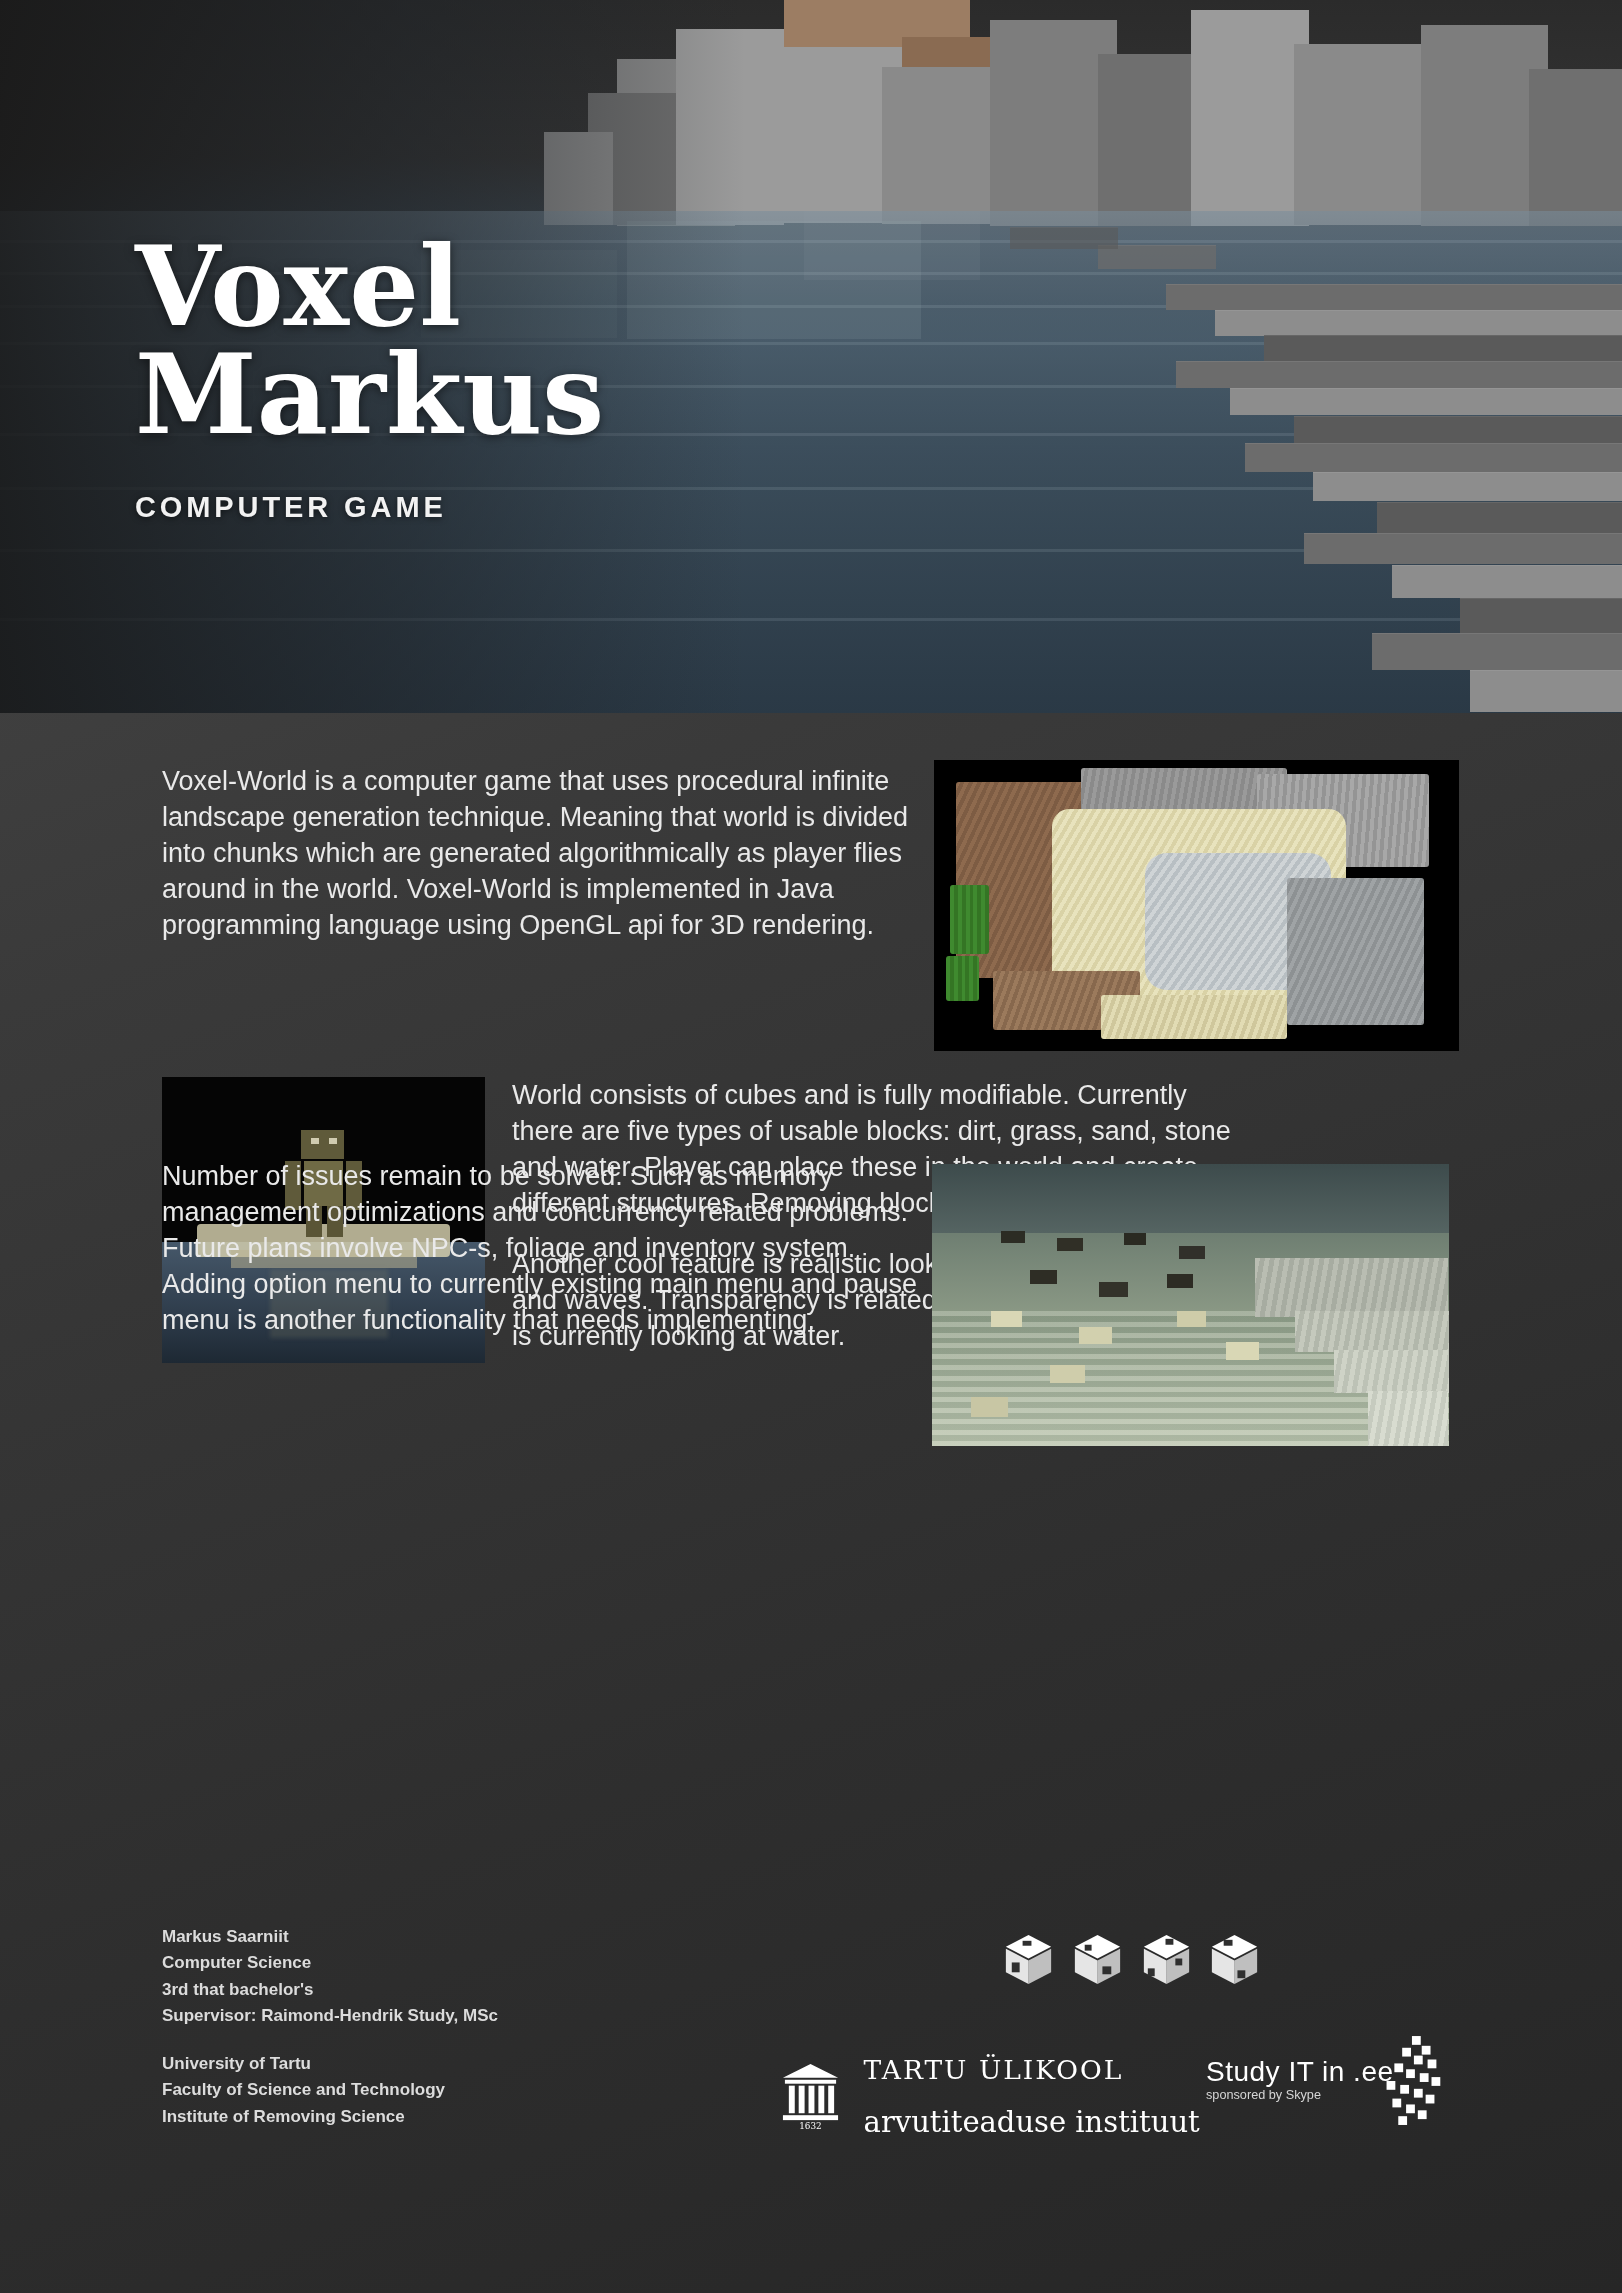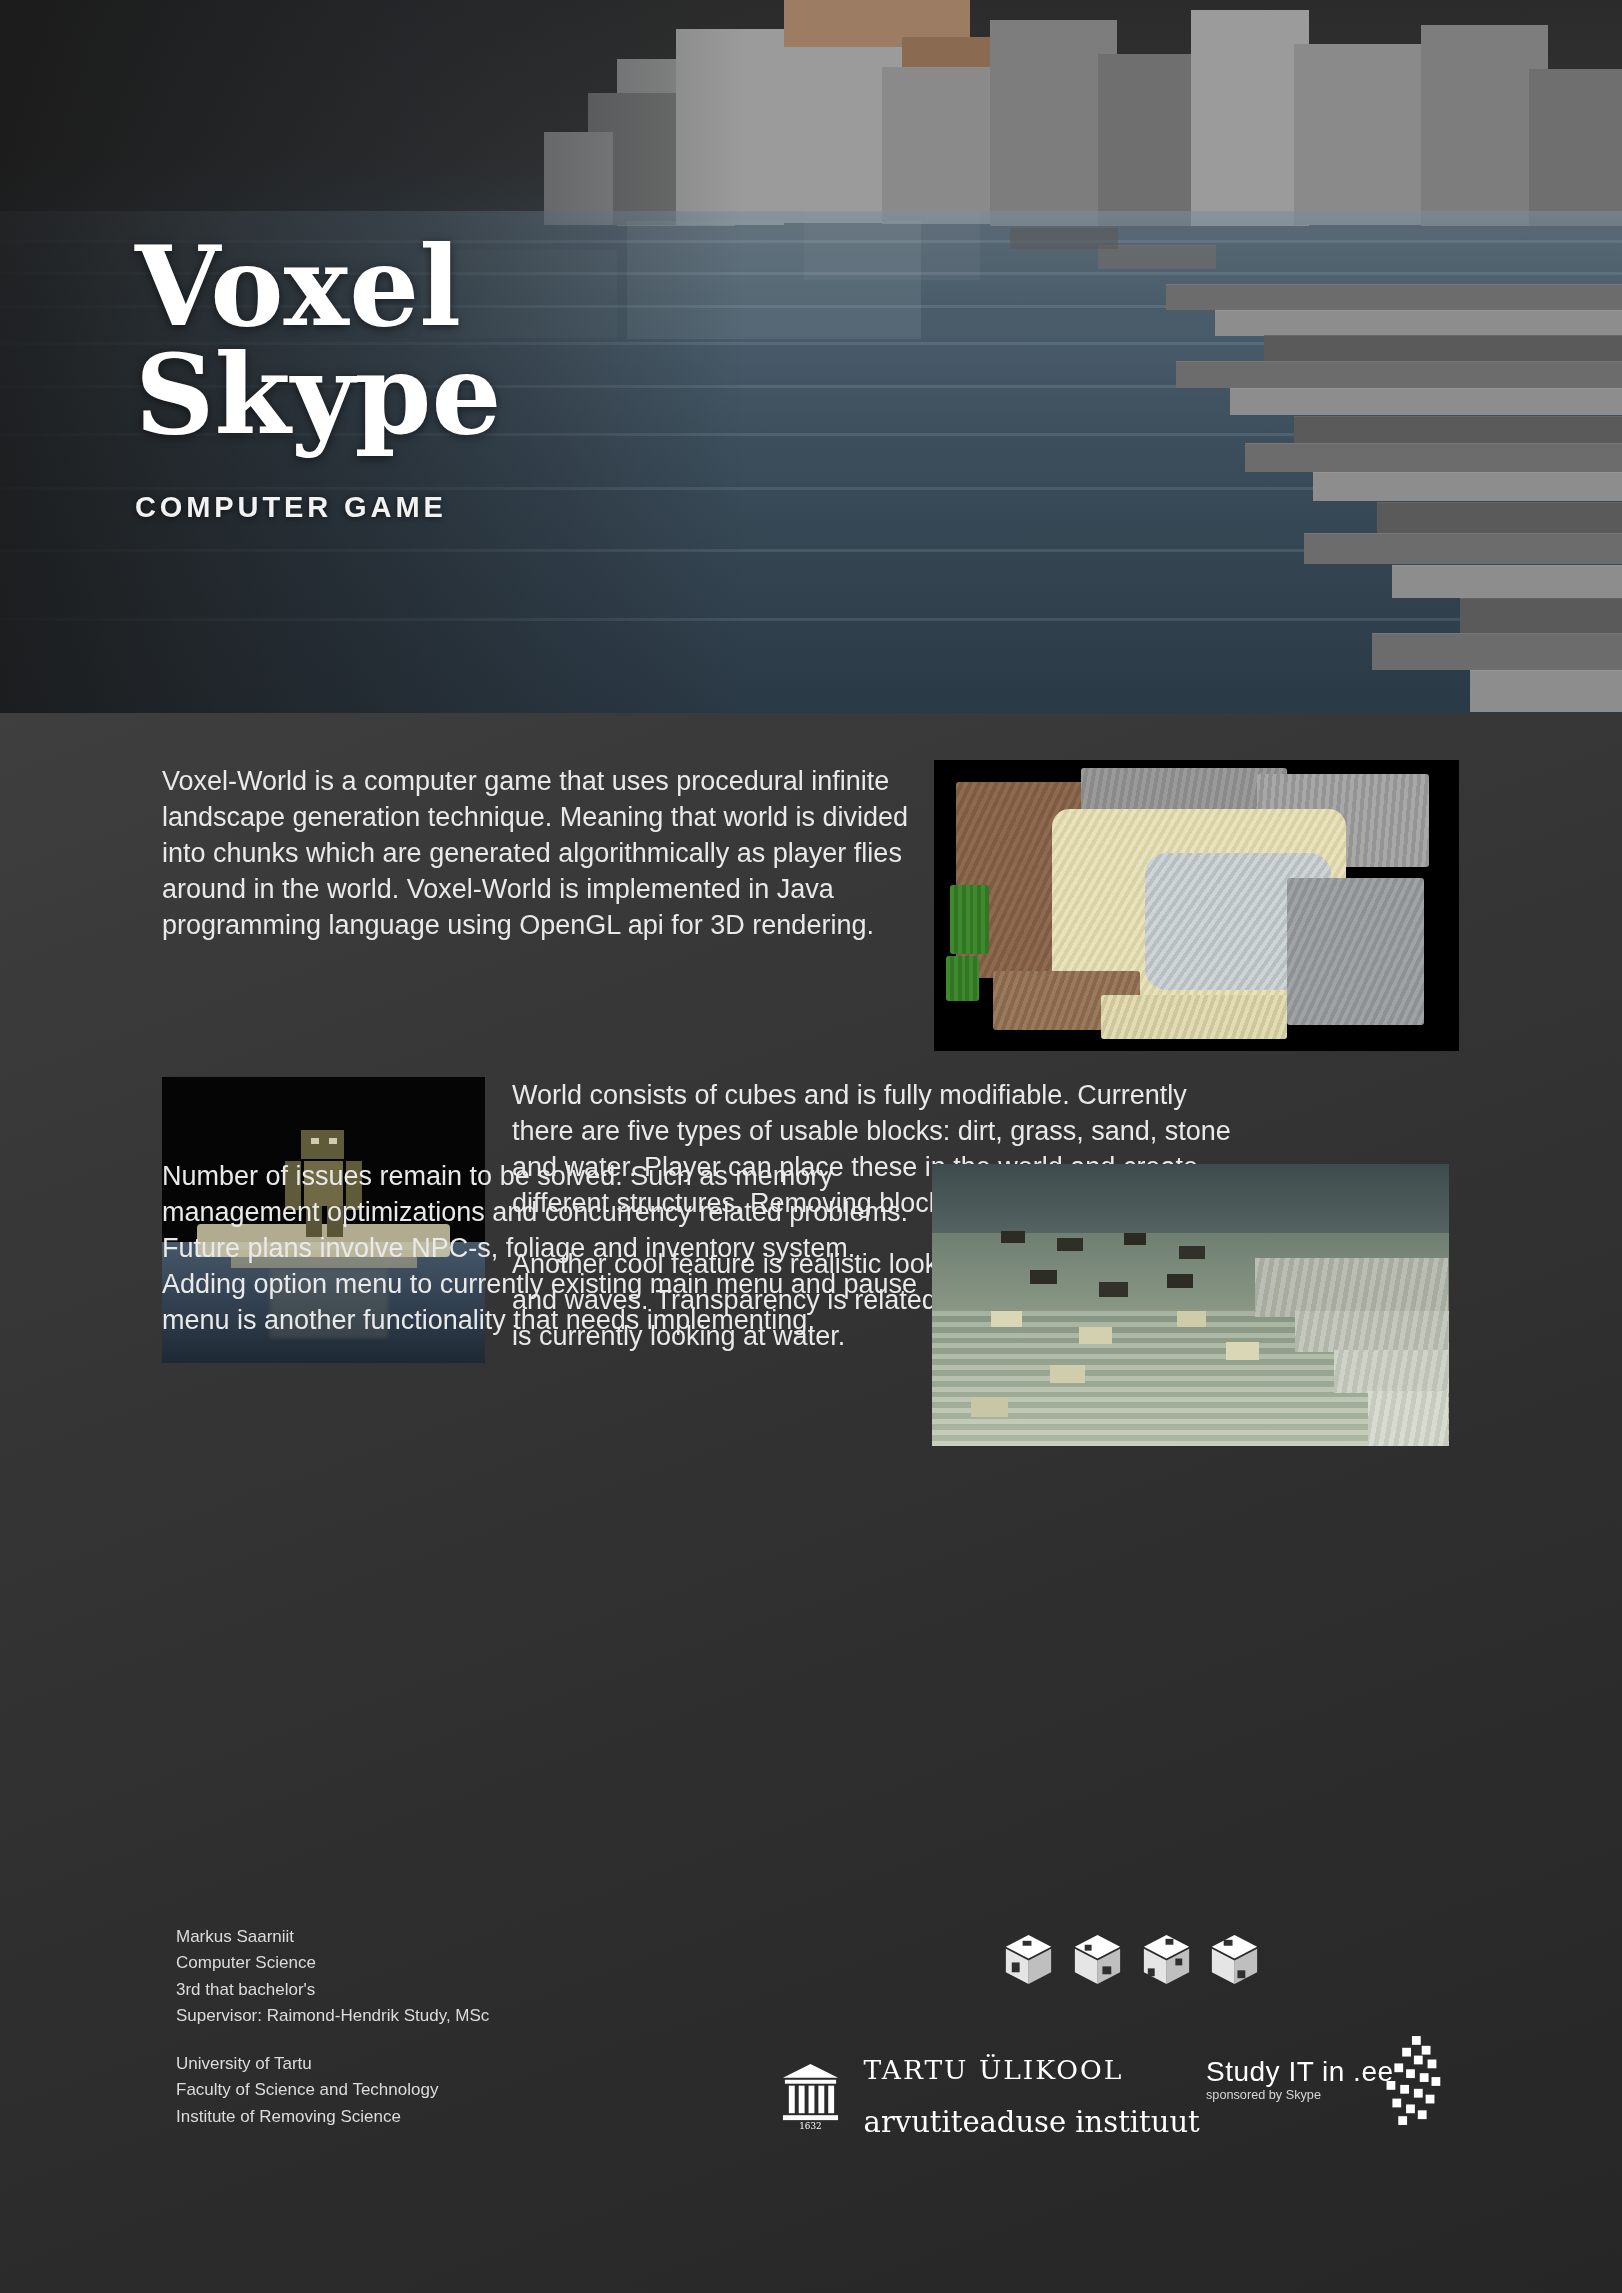--- a/index.html
+++ b/index.html
@@ -162,25 +162,26 @@
   .block3-text {
     position: absolute;
     left: 162px;
     top: 446px;
     width: 760px;
   }
 
   
   .footer-left {
     position: absolute;
-    left: 176px;
+    left: 162px;
     top: 1924px;
     font-size: 17px;
     line-height: 1.55;
     color: #dcdcdc;
+    font-weight: bold;
   }
   .footer-left .gap { height: 21.6px; }
 
   .cube-row {
     position: absolute;
     left: 998px;
     top: 1929px;
     display: flex;
     gap: 7.8px;
   }
@@ -278,21 +279,21 @@
       <div class="step l" style="left:1470px;top:670px;width:152px;height:42px;"></div>
       <div class="step" style="left:1098px;top:245px;width:118px;height:23.5px;opacity:.75;"></div>
       <div class="step d" style="left:1010px;top:227px;width:108px;height:21.6px;opacity:.6;"></div>
     </div>
 
     <div class="hero-fade"></div>
 
     <div class="hero-text">
       <h1 class="title">
         <span>Voxel</span><br>
-        <span>Skype</span>
+        <span>Markus</span>
       </h1>
       <div class="subtitle">COMPUTER GAME</div>
     </div>
   </div>
 
   <div class="content">
 
     <div class="para block1-text">Voxel-World is a computer game that uses procedural infinite landscape generation technique. Meaning that world is divided into chunks which are generated algorithmically as player flies around in the world. Voxel-World is implemented in Java programming language using OpenGL api for 3D rendering.</div>
 
     <div class="img-frame shot1">

